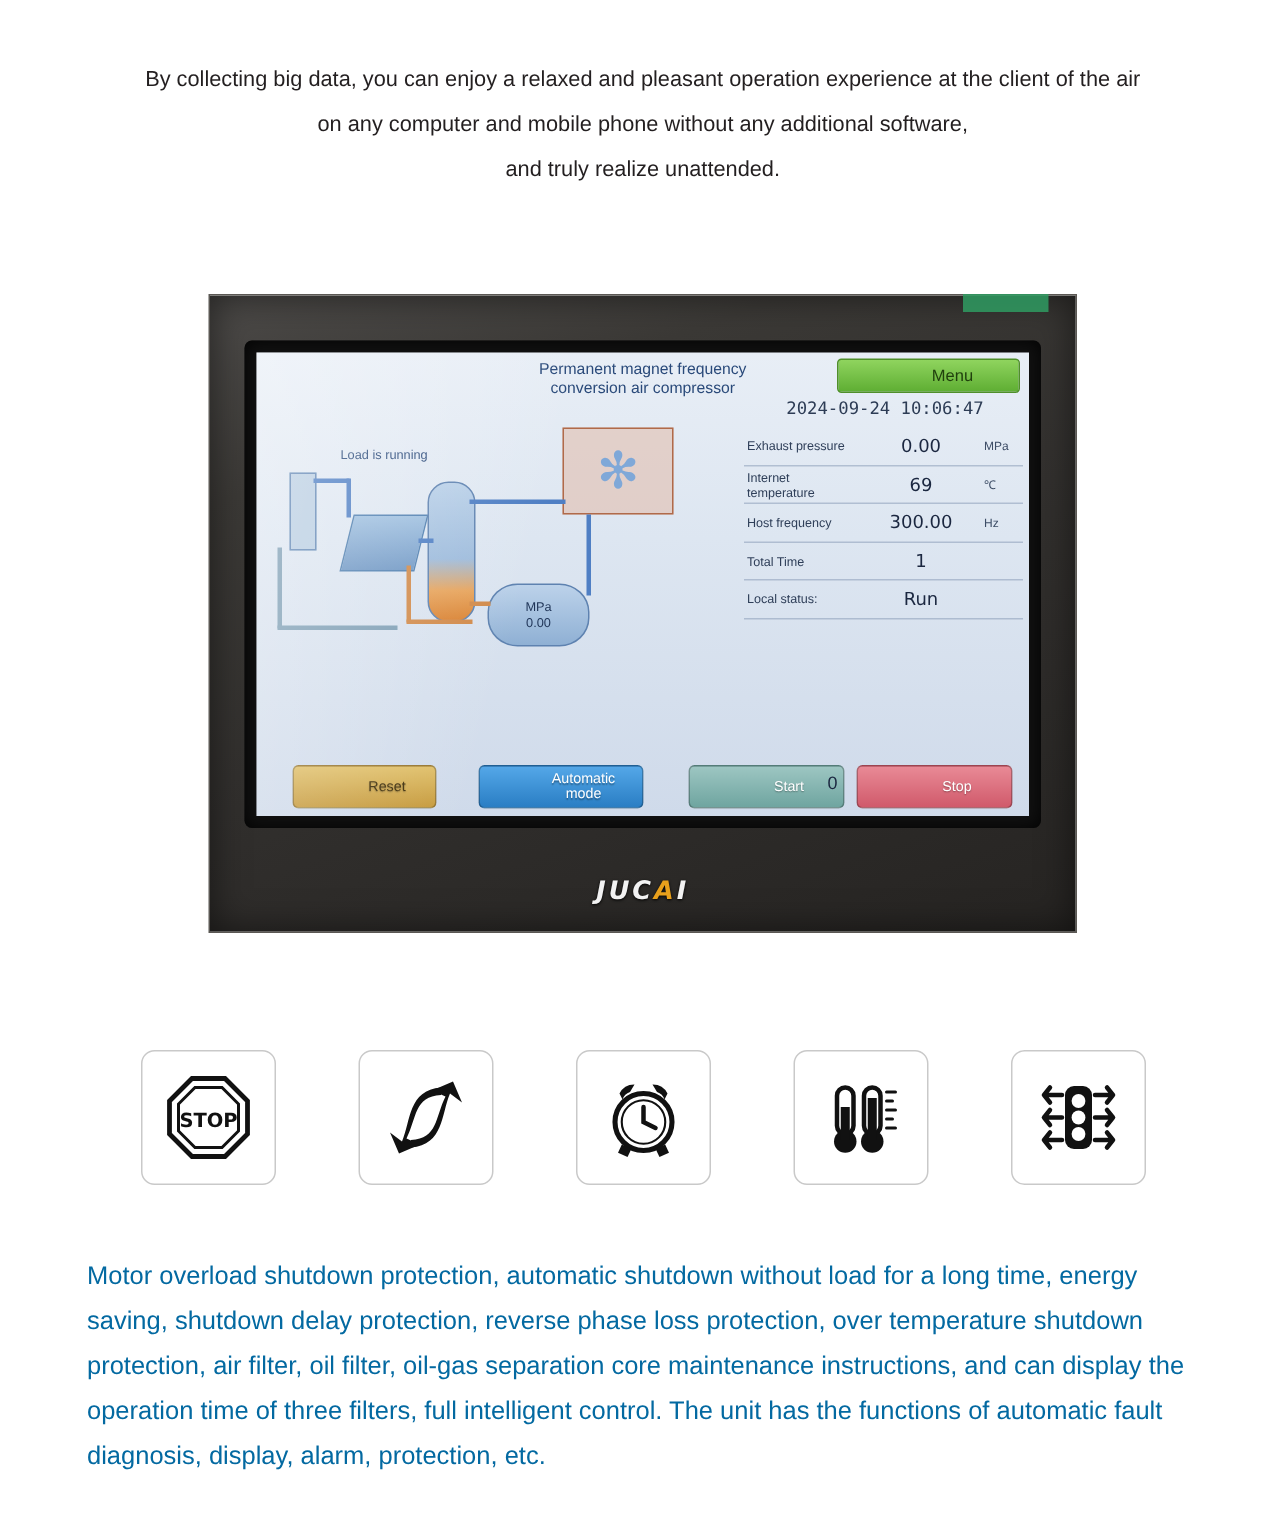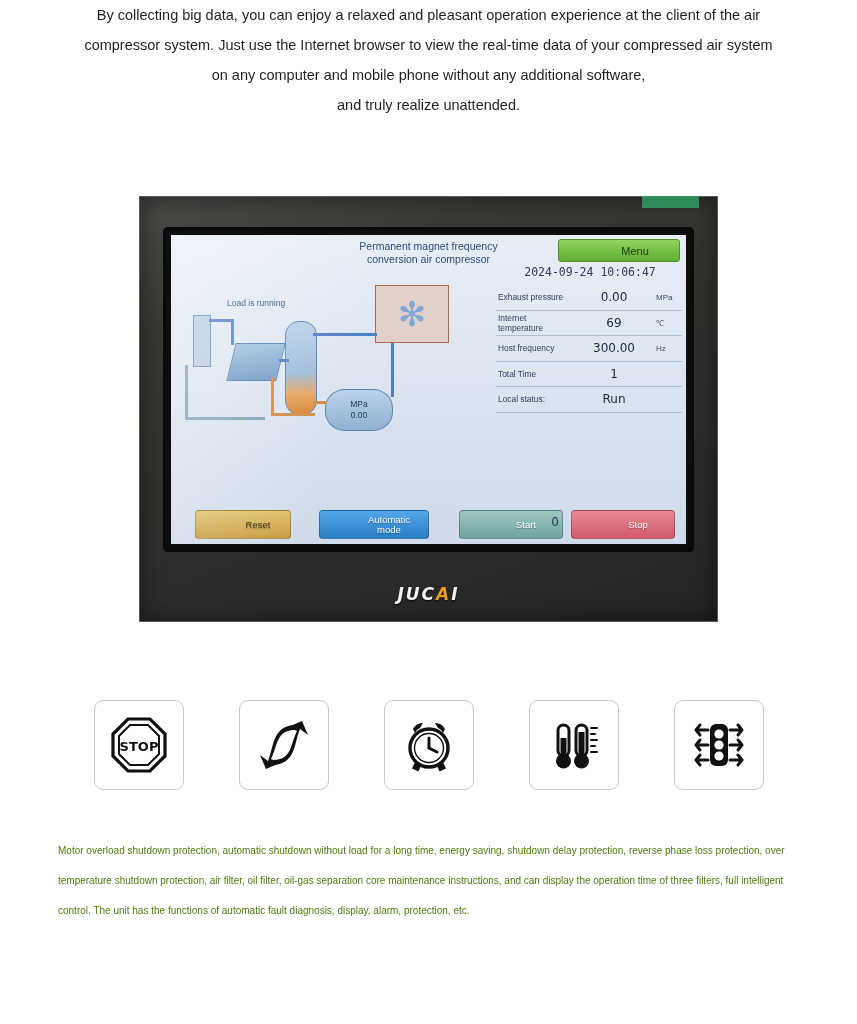--- a/index.html
+++ b/index.html
@@ -13,20 +13,21 @@
     font-family: "Liberation Sans", sans-serif;
     color: #231f20;
     position: relative;
     overflow: hidden;
   }
 
   
   .intro {
     width: 780px;
     margin: 0 auto;
+    padding-top: 38px;
     text-align: center;
     font-size: 14.5px;
     line-height: 30px;
     color: #231f20;
   }
   .intro span { display: block; }
 
   
   .hmi-photo-wrap {
     position: absolute;
@@ -290,31 +291,30 @@
     align-items: center;
     justify-content: center;
   }
 
   
   .outro {
     position: absolute;
     left: 58px;
     top: 836px;
     width: 742px;
-    font-size: 10px;
+    font-size: 17px;
     line-height: 30px;
-    color: #4d7c0f;
+    color: #0369a1;
   }
 </style>
 </head>
 <body>
 
 <div class="intro">
   <span>By collecting big data, you can enjoy a relaxed and pleasant operation experience at the client of the air</span>
-  <span>compressor system. Just use the Internet browser to view the real-time data of your compressed air system</span>
   <span>on any computer and mobile phone without any additional software,</span>
   <span>and truly realize unattended.</span>
 </div>
 
 <div class="hmi-photo-wrap">
   <div class="hmi-bezel"></div>
   <div class="green-tab"></div>
 
   <div class="hmi-inner">
     <div class="screen">

